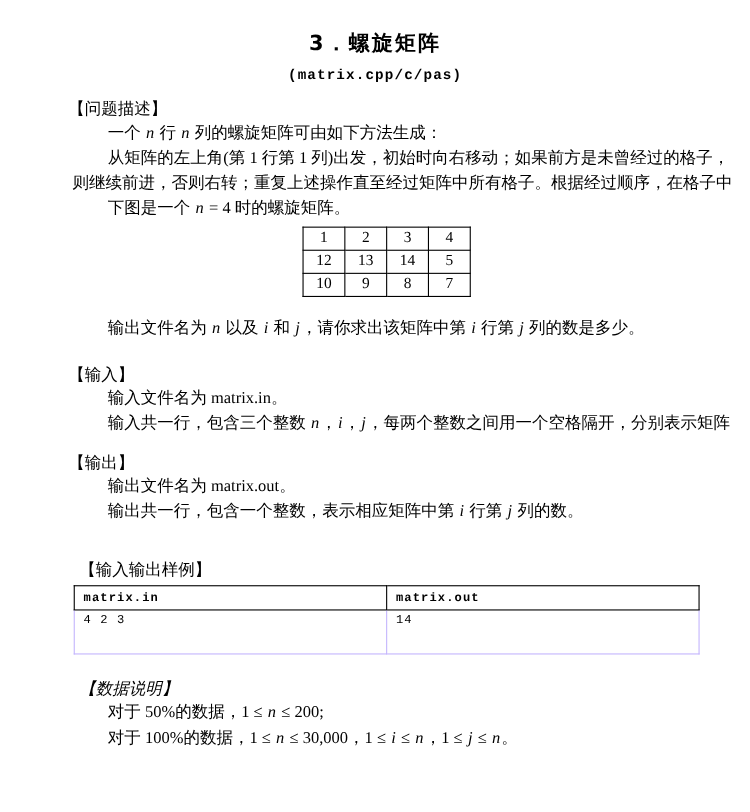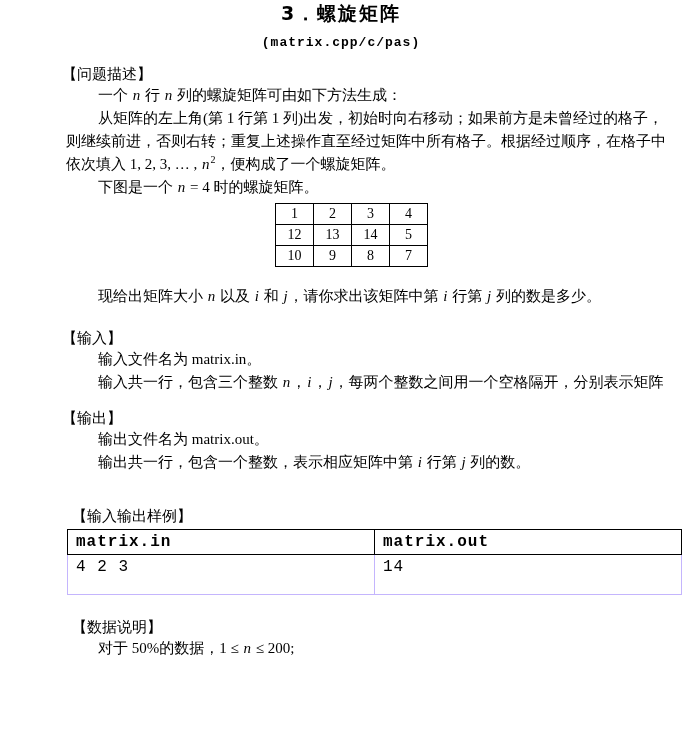--- a/index.html
+++ b/index.html
@@ -5,21 +5,21 @@
   html, body { margin: 0; padding: 0; background: #ffffff; }
   .page {
     position: relative;
     width: 682px;
     height: 738px;
     background: #ffffff;
     color: #000000;
     font-family: "Liberation Serif", "DejaVu Serif", serif;
     font-size: 15px;
     box-sizing: border-box;
-    padding-top: 0;
+    padding-top: 26px;
     overflow: hidden;
   }
   .doc-title {
     text-align: center;
     font-family: "DejaVu Sans", "Liberation Sans", sans-serif;
     font-weight: bold;
     font-size: 19px;
     line-height: 26px;
     letter-spacing: 2px;
   }
@@ -35,21 +35,21 @@
   .section-heading {
     font-size: 15px;
     line-height: 20px;
     margin-left: 62px;
   }
   .section-heading.inset { margin-left: 72px; }
   .mt-problem { margin-top: 13px; }
   .mt-input   { margin-top: 20px; }
   .mt-output  { margin-top: 14px; }
   .mt-sample  { margin-top: 32px; }
-  .mt-data    { margin-top: 22px; }
+  .mt-data    { margin-top: 22px; font-style: italic; }
   .line {
     margin-left: 66px;
     margin-right: 38px;
     line-height: 23px;
     white-space: nowrap;
   }
   .line.indent { text-indent: 32px; }
   .line i {
     font-style: italic;
     padding: 0 1px;
@@ -69,24 +69,24 @@
     height: 20px;
     text-align: center;
     vertical-align: middle;
     font-size: 14px;
     padding: 0;
     font-family: "Liberation Serif", "DejaVu Serif", serif;
   }
   table.sample {
     border-collapse: collapse;
     table-layout: fixed;
-    width: 615px;
+    width: 569px;
     margin: 3px 0 0 67px;
     font-family: "Liberation Mono", "DejaVu Sans Mono", monospace;
-    font-size: 16px;
+    font-size: 11px;
   }
   table.sample th {
     border: 1px solid #000000;
     font-weight: bold;
     text-align: left;
     vertical-align: middle;
     padding: 3px 8px;
     height: 15px;
     letter-spacing: 1px;
   }
@@ -104,21 +104,20 @@
 
 <div class="page">
 
   <div class="doc-title">3．螺旋矩阵</div>
   <div class="doc-subtitle">(matrix.cpp/c/pas)</div>
 
   <div class="section-heading mt-problem">【问题描述】</div>
   <div class="line indent"><span>一个 </span><i>n</i><span> 行 </span><i>n</i><span> 列的螺旋矩阵可由如下方法生成：</span></div>
   <div class="line indent"><span>从矩阵的左上角(第 1 行第 1 列)出发，初始时向右移动；如果前方是未曾经过的格子，</span></div>
   <div class="line"><span>则继续前进，否则右转；重复上述操作直至经过矩阵中所有格子。根据经过顺序，在格子中</span></div>
-  <div class="line"><span>依次填入 1, 2, 3, … , </span><i>n</i><sup>2</sup><span>，便构成了一个螺旋矩阵。</span></div>
   <div class="line indent"><span>下图是一个 </span><i>n</i><span> = 4 时的螺旋矩阵。</span></div>
 
   <table class="spiral">
     <tbody>
         <tr>
           <td>1</td>
           <td>2</td>
           <td>3</td>
           <td>4</td>
         </tr>
@@ -130,21 +129,21 @@
         </tr>
         <tr>
           <td>10</td>
           <td>9</td>
           <td>8</td>
           <td>7</td>
         </tr>
       </tbody>
   </table>
 
-  <div class="line indent after-table"><span>现给出矩阵大小 </span><i>n</i><span> 以及 </span><i>i</i><span> 和 </span><i>j</i><span>，请你求出该矩阵中第 </span><i>i</i><span> 行第 </span><i>j</i><span> 列的数是多少。</span></div>
+  <div class="line indent after-table"><span>输出文件名为 </span><i>n</i><span> 以及 </span><i>i</i><span> 和 </span><i>j</i><span>，请你求出该矩阵中第 </span><i>i</i><span> 行第 </span><i>j</i><span> 列的数是多少。</span></div>
 
   <div class="section-heading mt-input">【输入】</div>
   <div class="line indent"><span>输入文件名为 matrix.in。</span></div>
   <div class="line indent"><span>输入共一行，包含三个整数 </span><i>n</i><span>，</span><i>i</i><span>，</span><i>j</i><span>，每两个整数之间用一个空格隔开，分别表示矩阵</span></div>
 
   <div class="section-heading mt-output">【输出】</div>
   <div class="line indent"><span>输出文件名为 matrix.out。</span></div>
   <div class="line indent"><span>输出共一行，包含一个整数，表示相应矩阵中第 </span><i>i</i><span> 行第 </span><i>j</i><span> 列的数。</span></div>
 
   <div class="section-heading inset mt-sample">【输入输出样例】</div>
@@ -158,14 +157,15 @@
     <tbody>
       <tr>
         <td>4 2 3</td>
         <td>14</td>
       </tr>
     </tbody>
   </table>
 
   <div class="section-heading inset mt-data">【数据说明】</div>
   <div class="line indent"><span>对于 50%的数据，1 ≤ </span><i>n</i><span> ≤ 200;</span></div>
+  <div class="line indent"><span>对于 100%的数据，1 ≤ </span><i>n</i><span> ≤ 30,000，1 ≤ </span><i>i</i><span> ≤ </span><i>n</i><span>，1 ≤ </span><i>j</i><span> ≤ </span><i>n</i><span>。</span></div>
 
 </div>
 
 </body></html>

